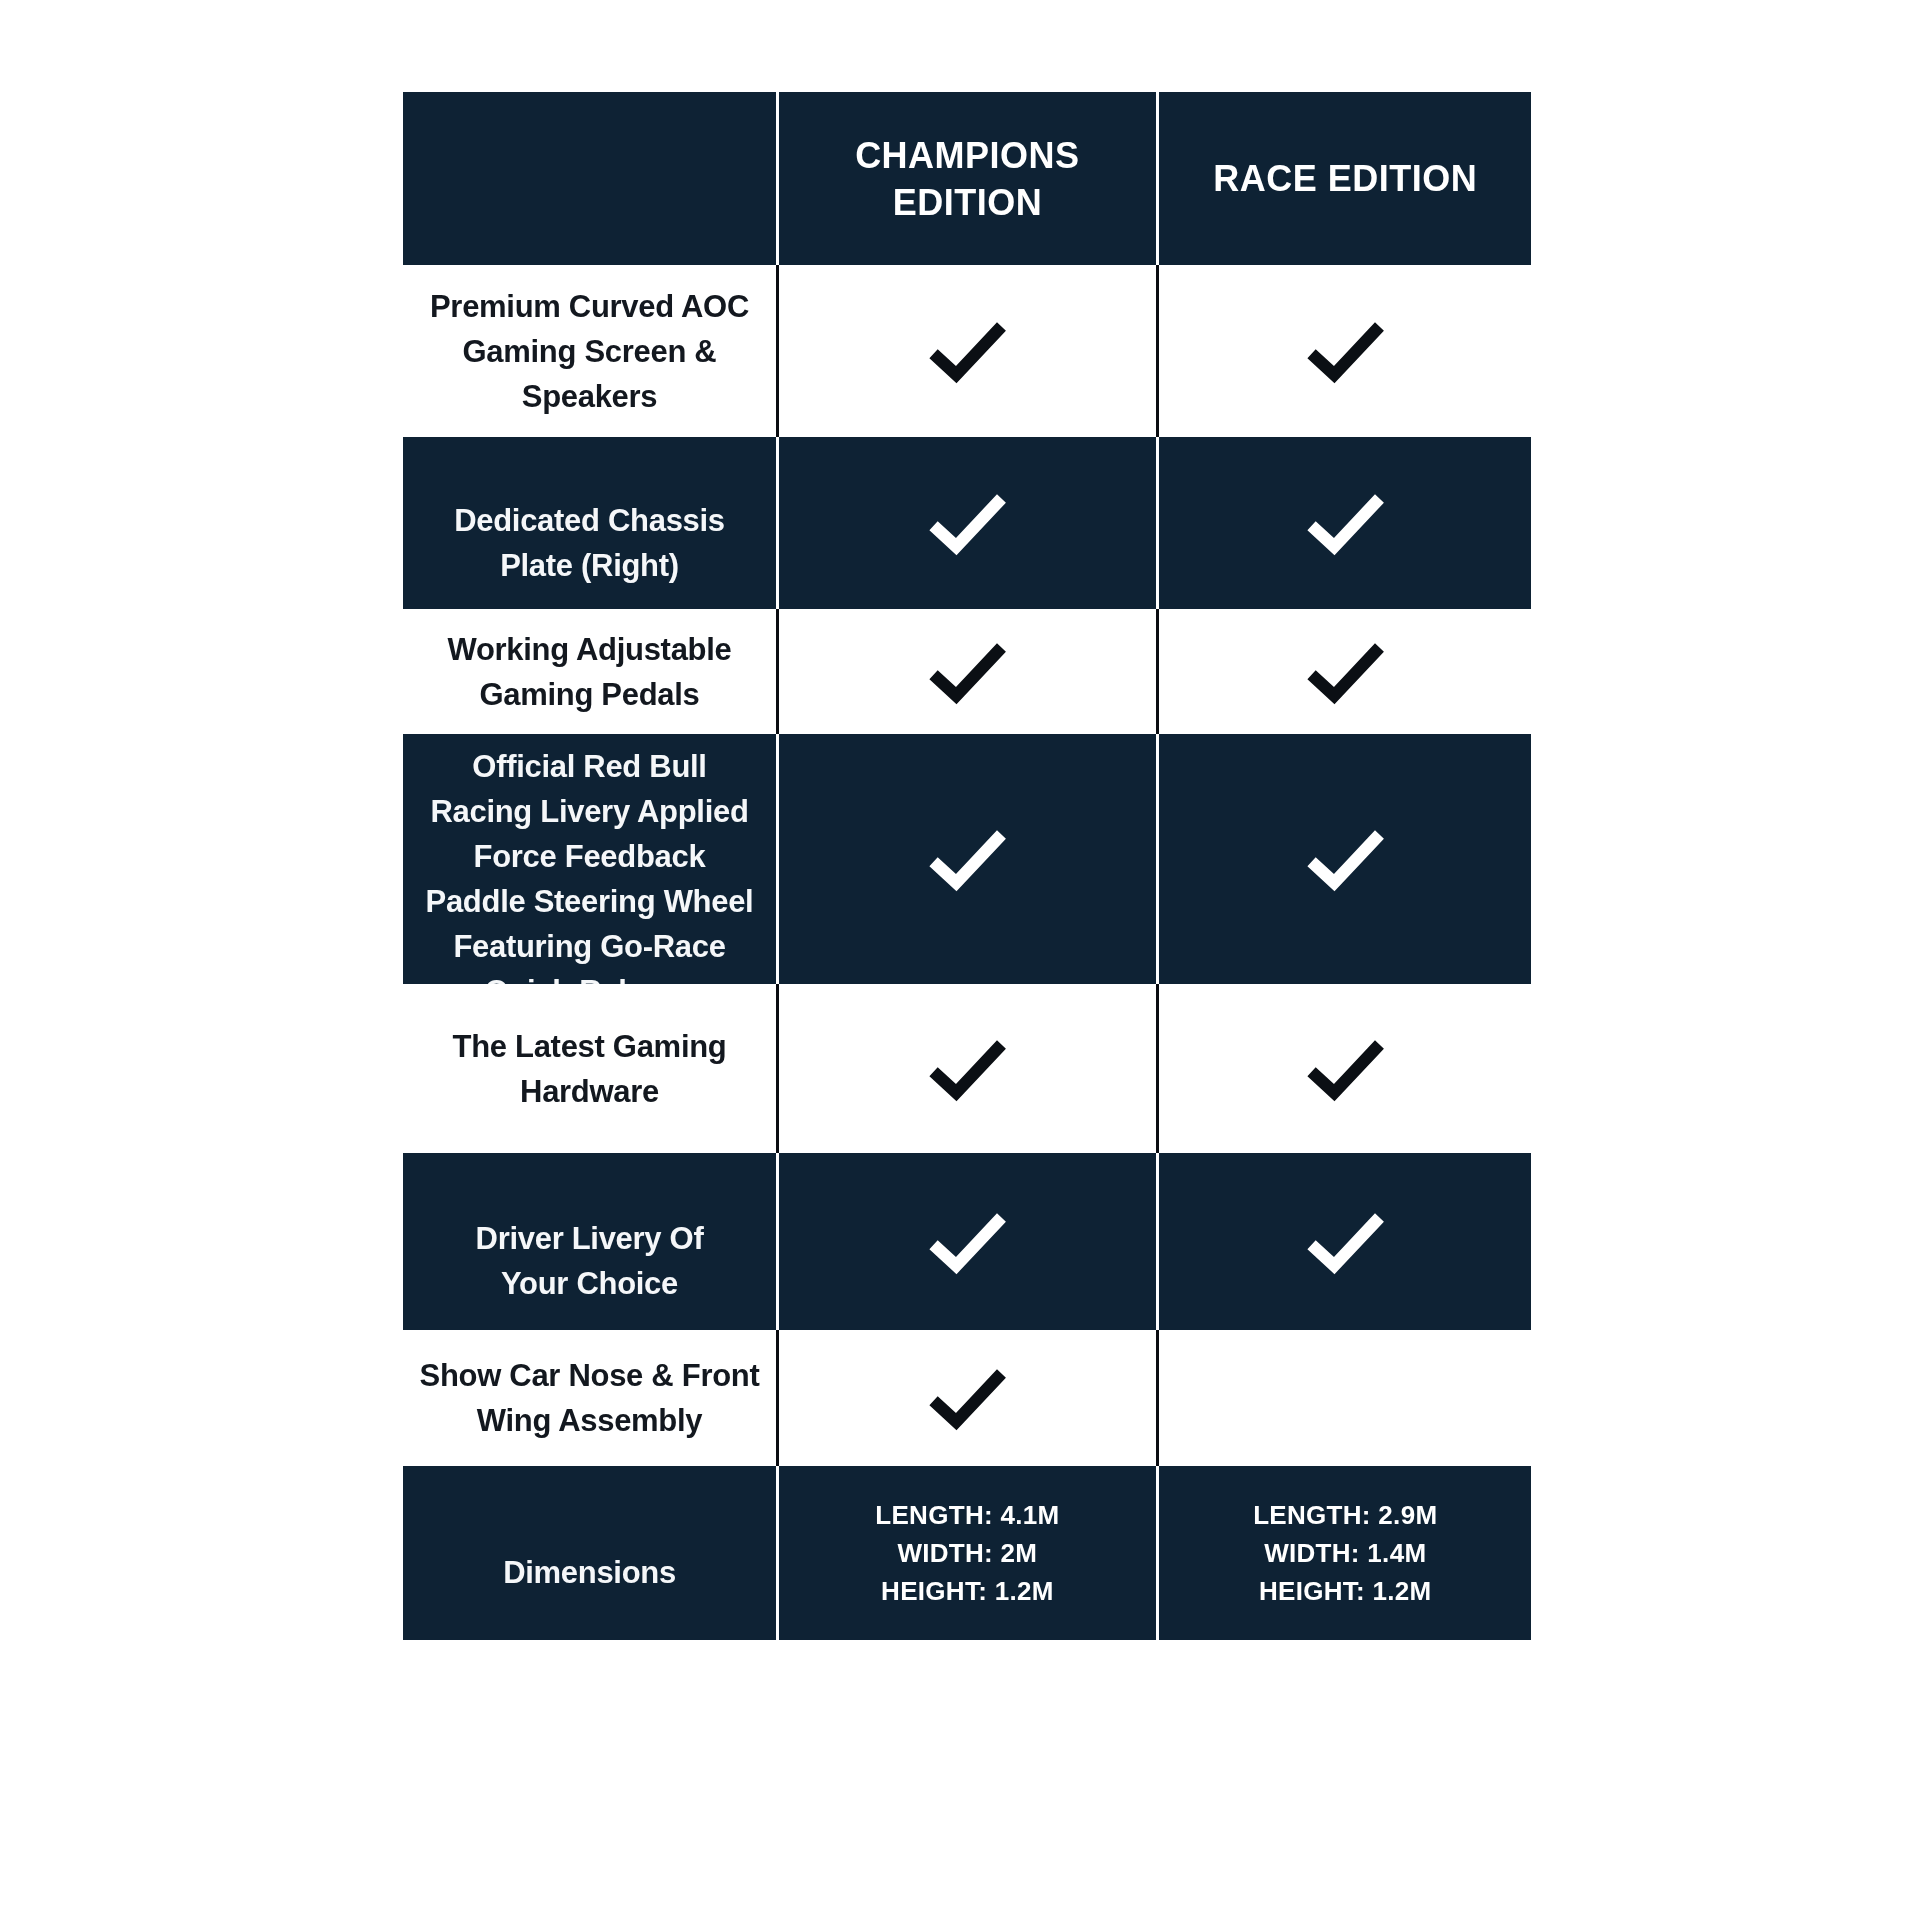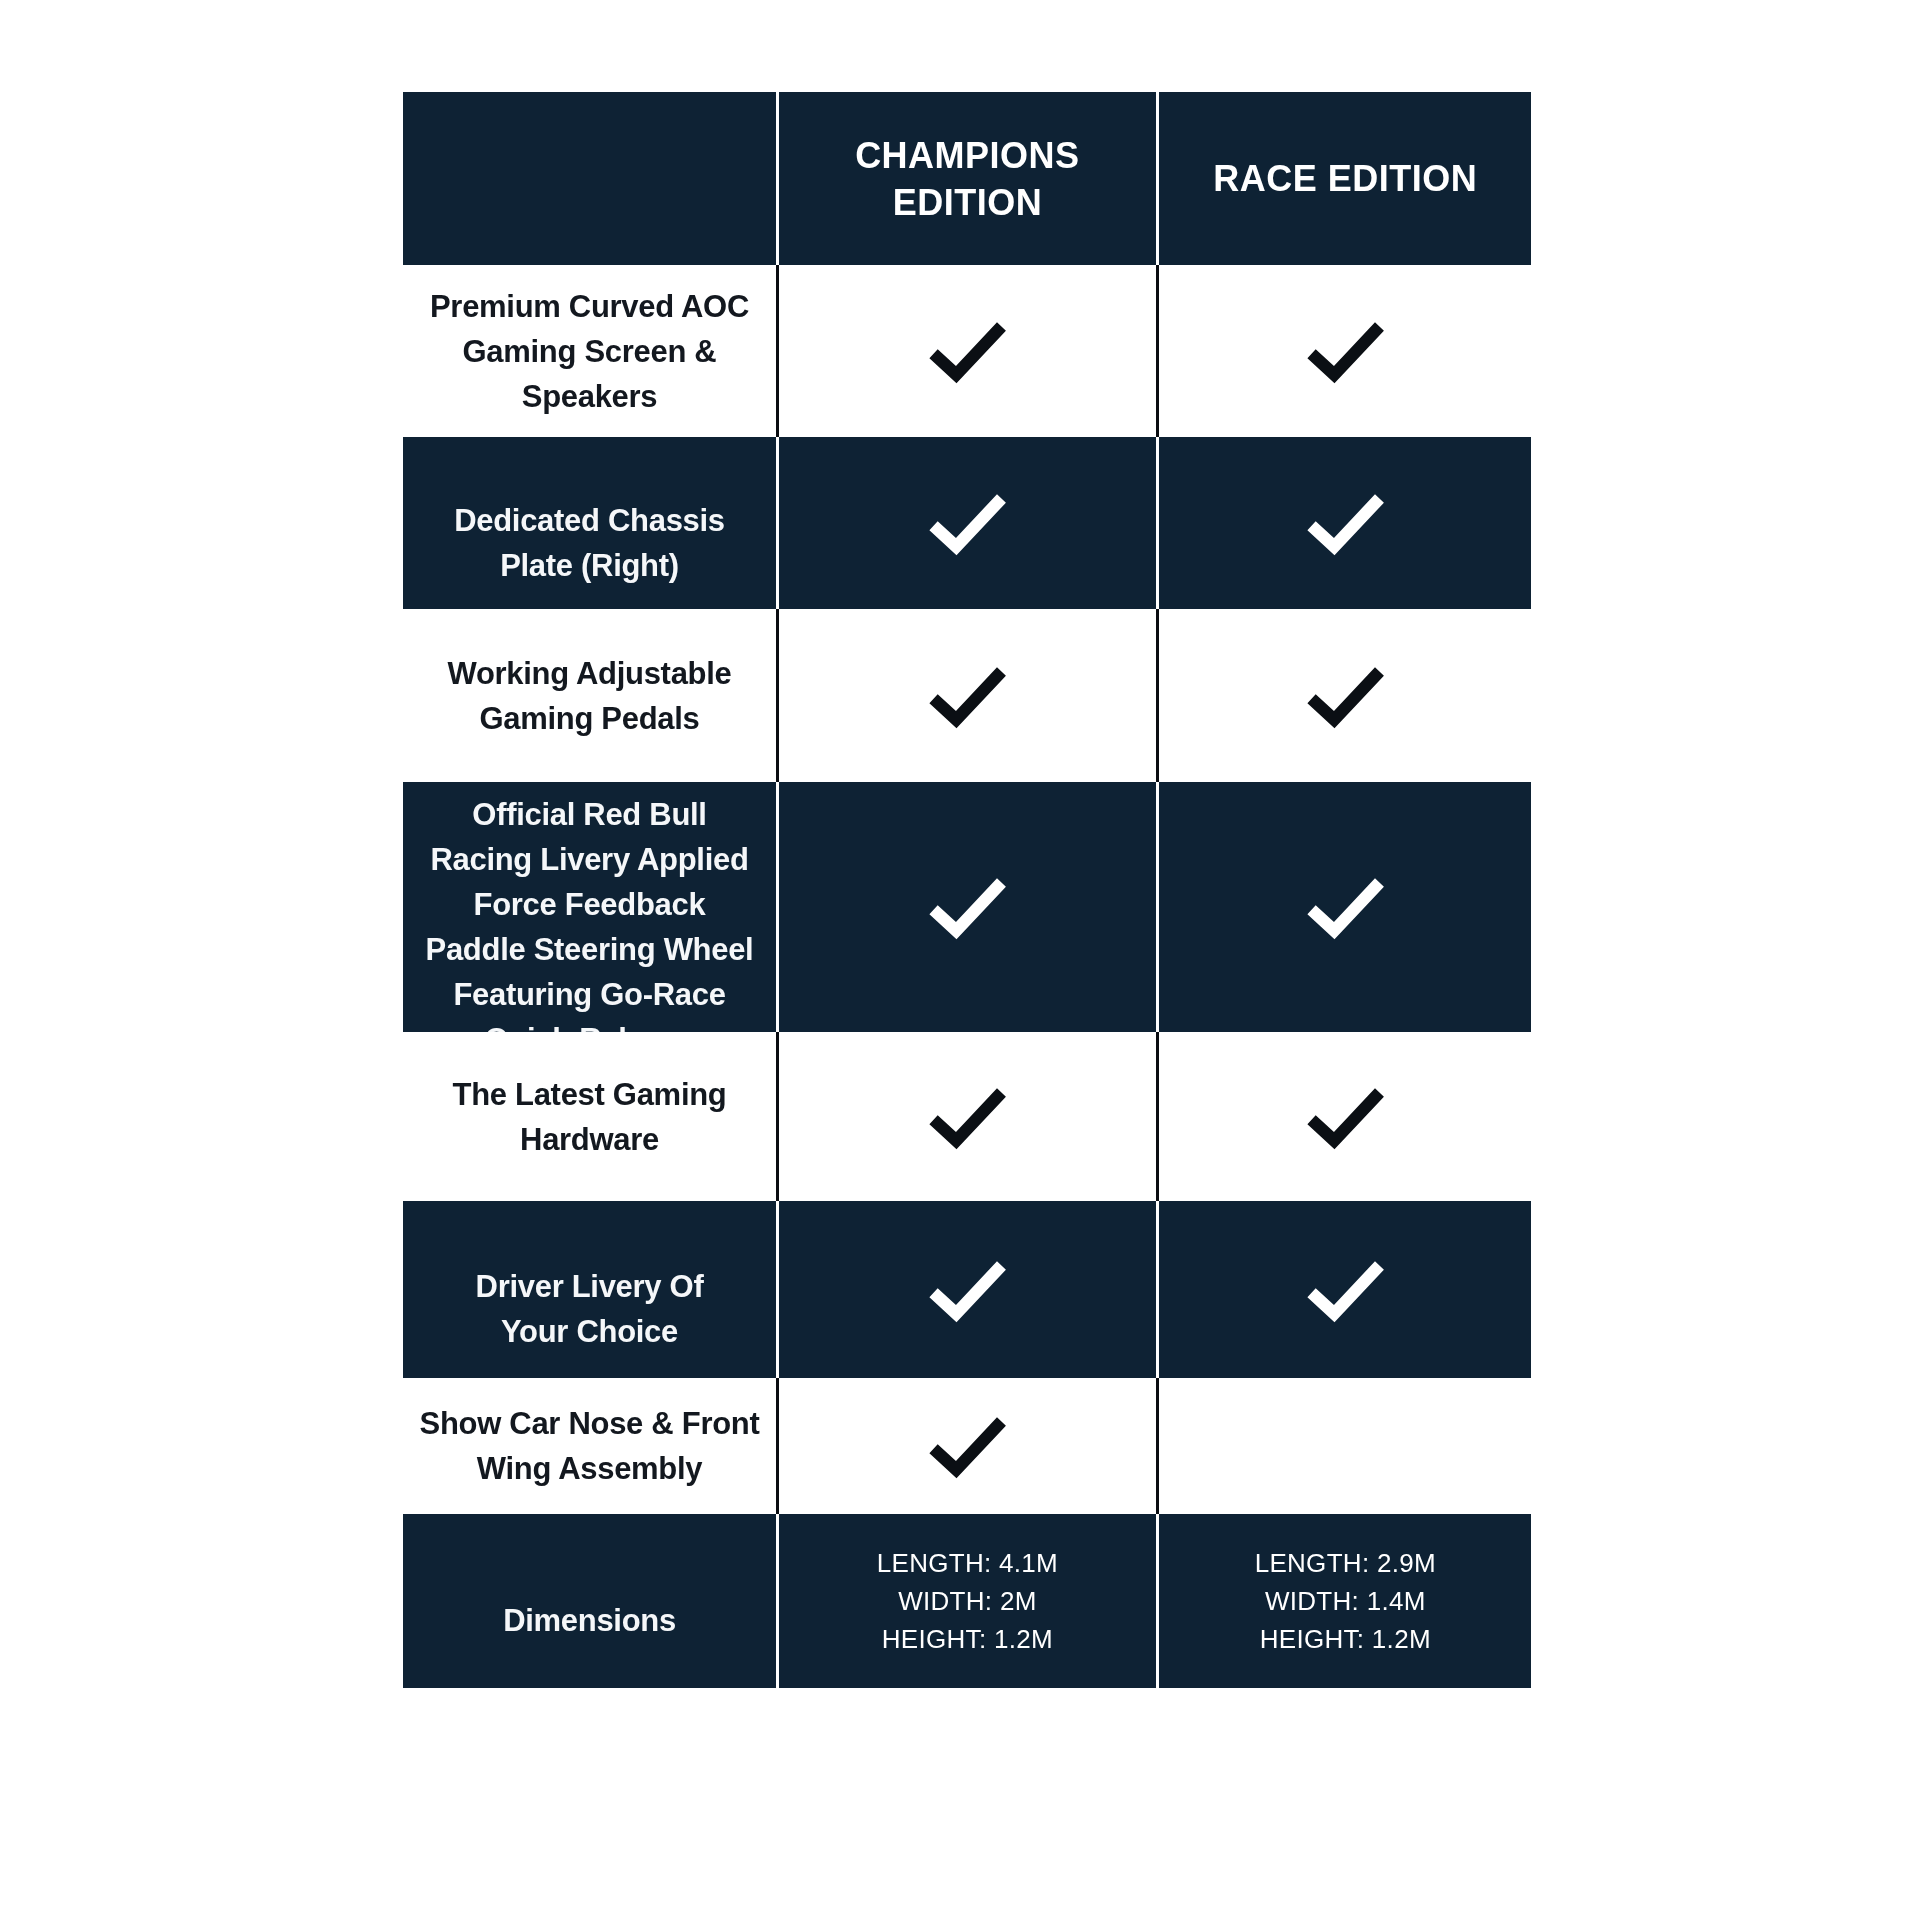--- a/index.html
+++ b/index.html
@@ -45,21 +45,21 @@
     line-height: 47px;
     letter-spacing: 0.5px;
     font-weight: 700;
     color: #ffffff;
   }
   .dims {
     white-space: pre-line;
     font-size: 26px;
     line-height: 38px;
     letter-spacing: 0.3px;
-    font-weight: 400;
+    font-weight: 700;
     color: #ffffff;
   }
   .check {
     width: 83px; height: 68px;
     display: block;
   }
   .row.light .check { color: #0b0f14; }
   .row.dark  .check { color: #ffffff; }
   .check path {
     fill: none;
@@ -119,21 +119,21 @@
         </svg>
     </div>
     <div class="vsep"></div>
     <div class="cell">
       <svg class="check" viewBox="0 0 88 70">
           <path d="M8 38 L32 60 L80 9"></path>
         </svg>
     </div>
   </div>
 
-  <div class="row light" style="height:173px">
+  <div class="row light" style="height:125px">
     <div class="cell">
       <span class="label">Working Adjustable
 Gaming Pedals</span>
     </div>
     <div class="vsep"></div>
     <div class="cell">
       <svg class="check" viewBox="0 0 88 70">
           <path d="M8 38 L32 60 L80 9"></path>
         </svg>
     </div>

